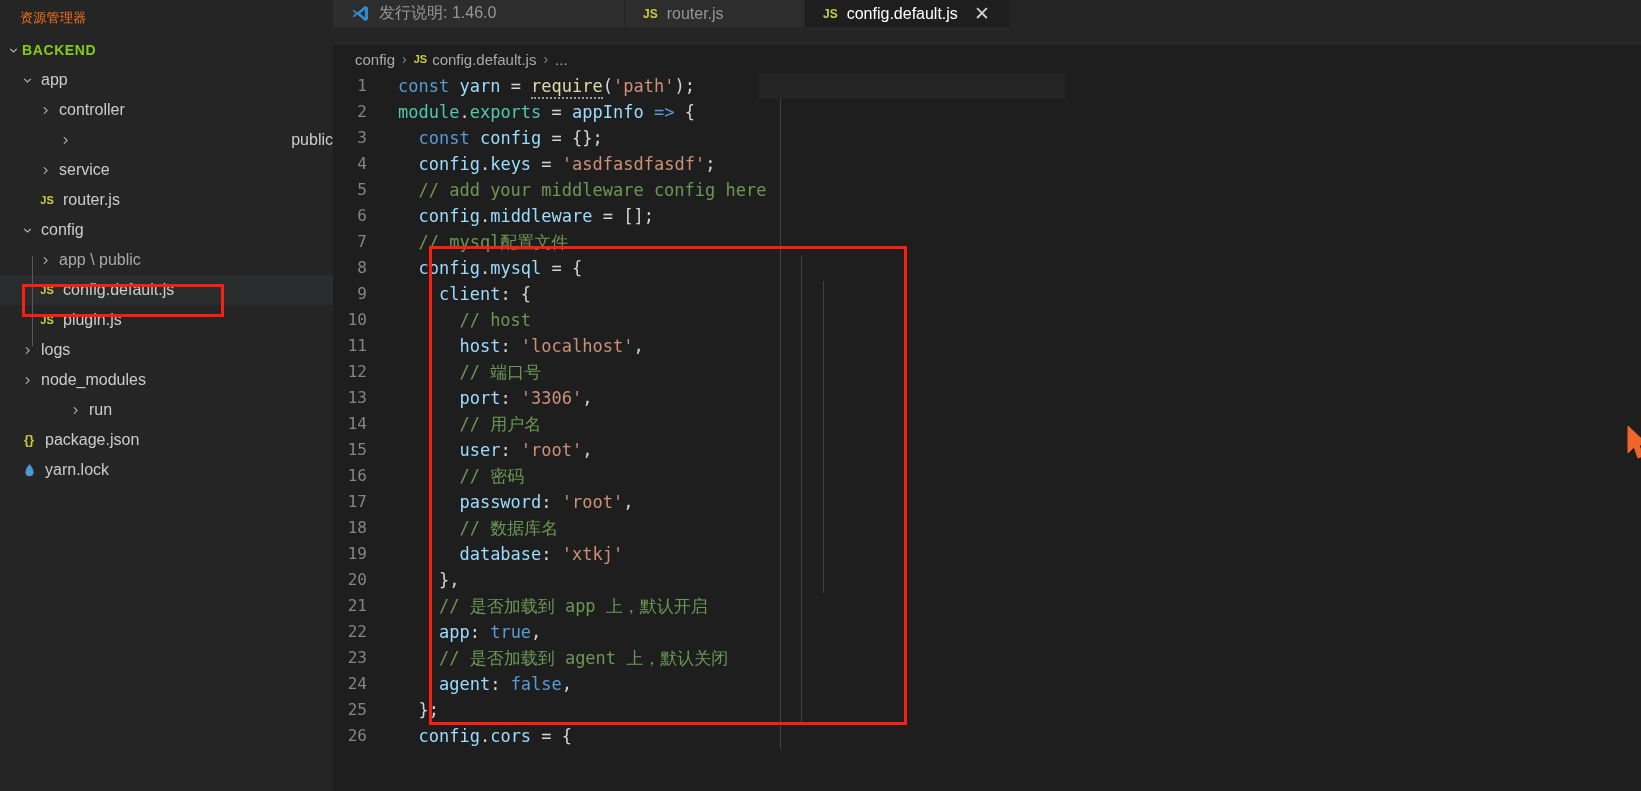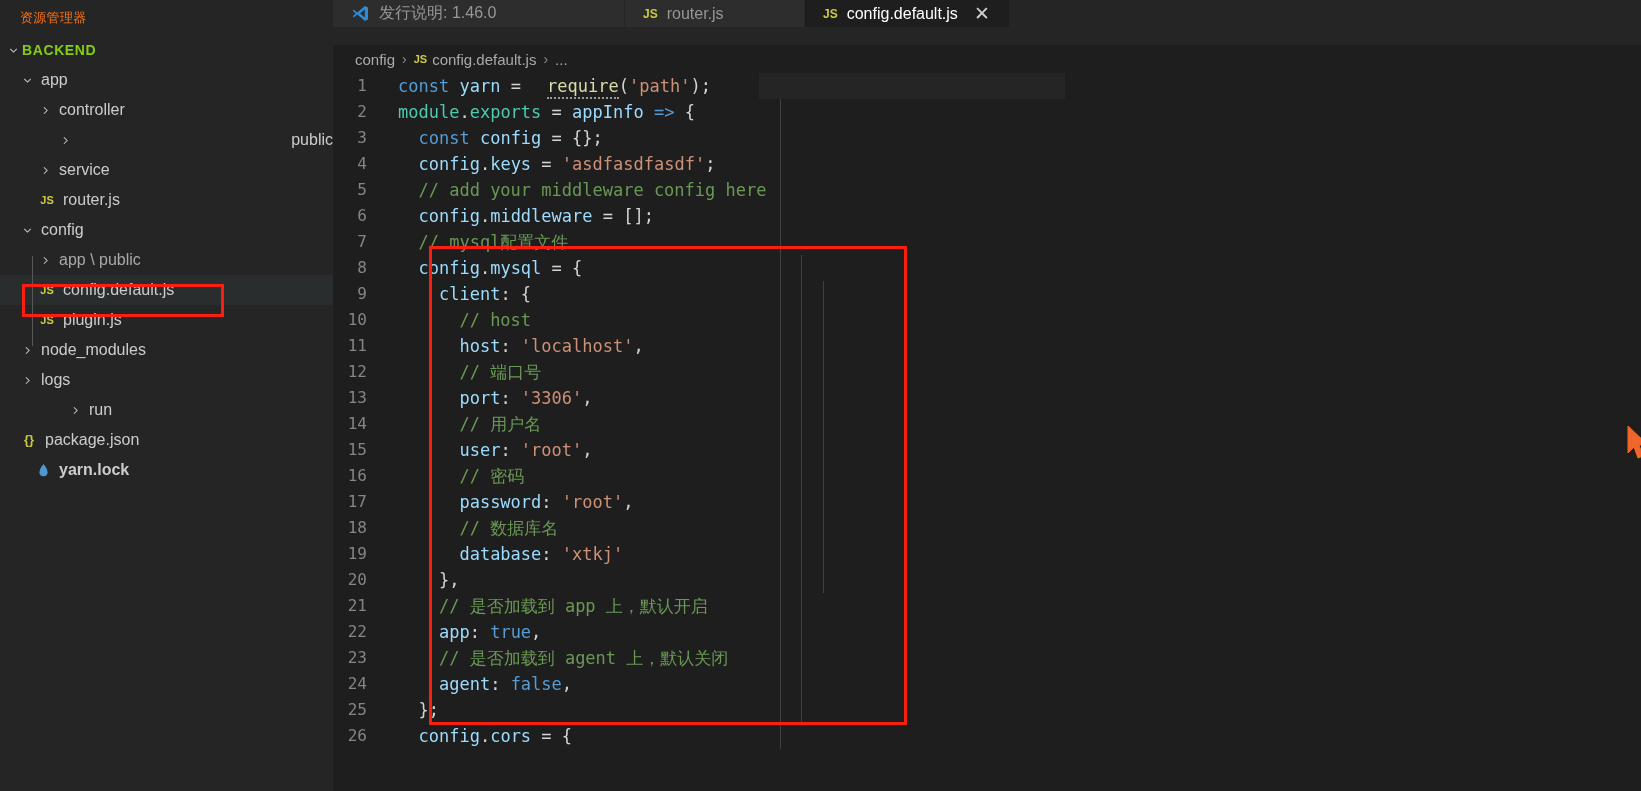--- a/index.html
+++ b/index.html
@@ -114,21 +114,20 @@
   .tk-var  { color:#9cdcfe; }   
   .tk-fn   { color:#dcdcaa; }   
   .tk-str  { color:#ce9178; }   
   .tk-cmt  { color:#6a9955; }   
   .tk-op   { color:#d4d4d4; }   
   .tk-grn  { color:#4ec9b0; }
 
   .dotted-underline {
     border-bottom:2px dotted #9a9a9a;
     padding-bottom:1px;
-    margin-left:16px;
   }
 
   
   #line1-highlight {
     position:absolute;
     left:426px; top:0px; width:306px; height:26px;
     background:#252526;
     pointer-events:none;
   }
 
@@ -239,47 +238,47 @@
       <span class="ficon js">JS</span>
       <span class="lbl">plugin.js</span>
     </div>
 
     <div class="tree-row" style="padding-left:18px;">
       <span class="chev">
         <svg width="13" height="13" viewBox="0 0 16 16">
             <path d="M6 4 L10 8 L6 12" stroke="#c5c5c5" stroke-width="1.3" fill="none"></path>
           </svg>
       </span>
+      <span class="lbl">logs</span>
+    </div>
+
+    <div class="tree-row" style="padding-left:18px;">
+      <span class="chev">
+        <svg width="13" height="13" viewBox="0 0 16 16">
+            <path d="M6 4 L10 8 L6 12" stroke="#c5c5c5" stroke-width="1.3" fill="none"></path>
+          </svg>
+      </span>
       <span class="lbl">node_modules</span>
-    </div>
-
-    <div class="tree-row" style="padding-left:18px;">
-      <span class="chev">
-        <svg width="13" height="13" viewBox="0 0 16 16">
-            <path d="M6 4 L10 8 L6 12" stroke="#c5c5c5" stroke-width="1.3" fill="none"></path>
-          </svg>
-      </span>
-      <span class="lbl">logs</span>
     </div>
 
     <div class="tree-row" style="padding-left:18px;margin-left:48px;">
       <span class="chev">
         <svg width="13" height="13" viewBox="0 0 16 16">
             <path d="M6 4 L10 8 L6 12" stroke="#c5c5c5" stroke-width="1.3" fill="none"></path>
           </svg>
       </span>
       <span class="lbl">run</span>
     </div>
 
     <div class="tree-row" style="padding-left:18px;">
       <span class="ficon json">{}</span>
       <span class="lbl">package.json</span>
     </div>
 
-    <div class="tree-row" style="padding-left:32px;font-weight:bold;">
+    <div class="tree-row" style="padding-left:18px;">
       <span class="ficon lock">
         <svg width="13" height="15" viewBox="0 0 16 18">
             <path d="M8 1 C5 5 3 8 3 11 a5 5 0 0 0 10 0 C13 8 11 5 8 1 z" fill="#4f97d0"></path>
           </svg>
       </span>
       <span class="lbl">yarn.lock</span>
     </div>
 
     <div class="indent-guide" style="left:32px; top:256px; height:90px;"></div>
   </div>

